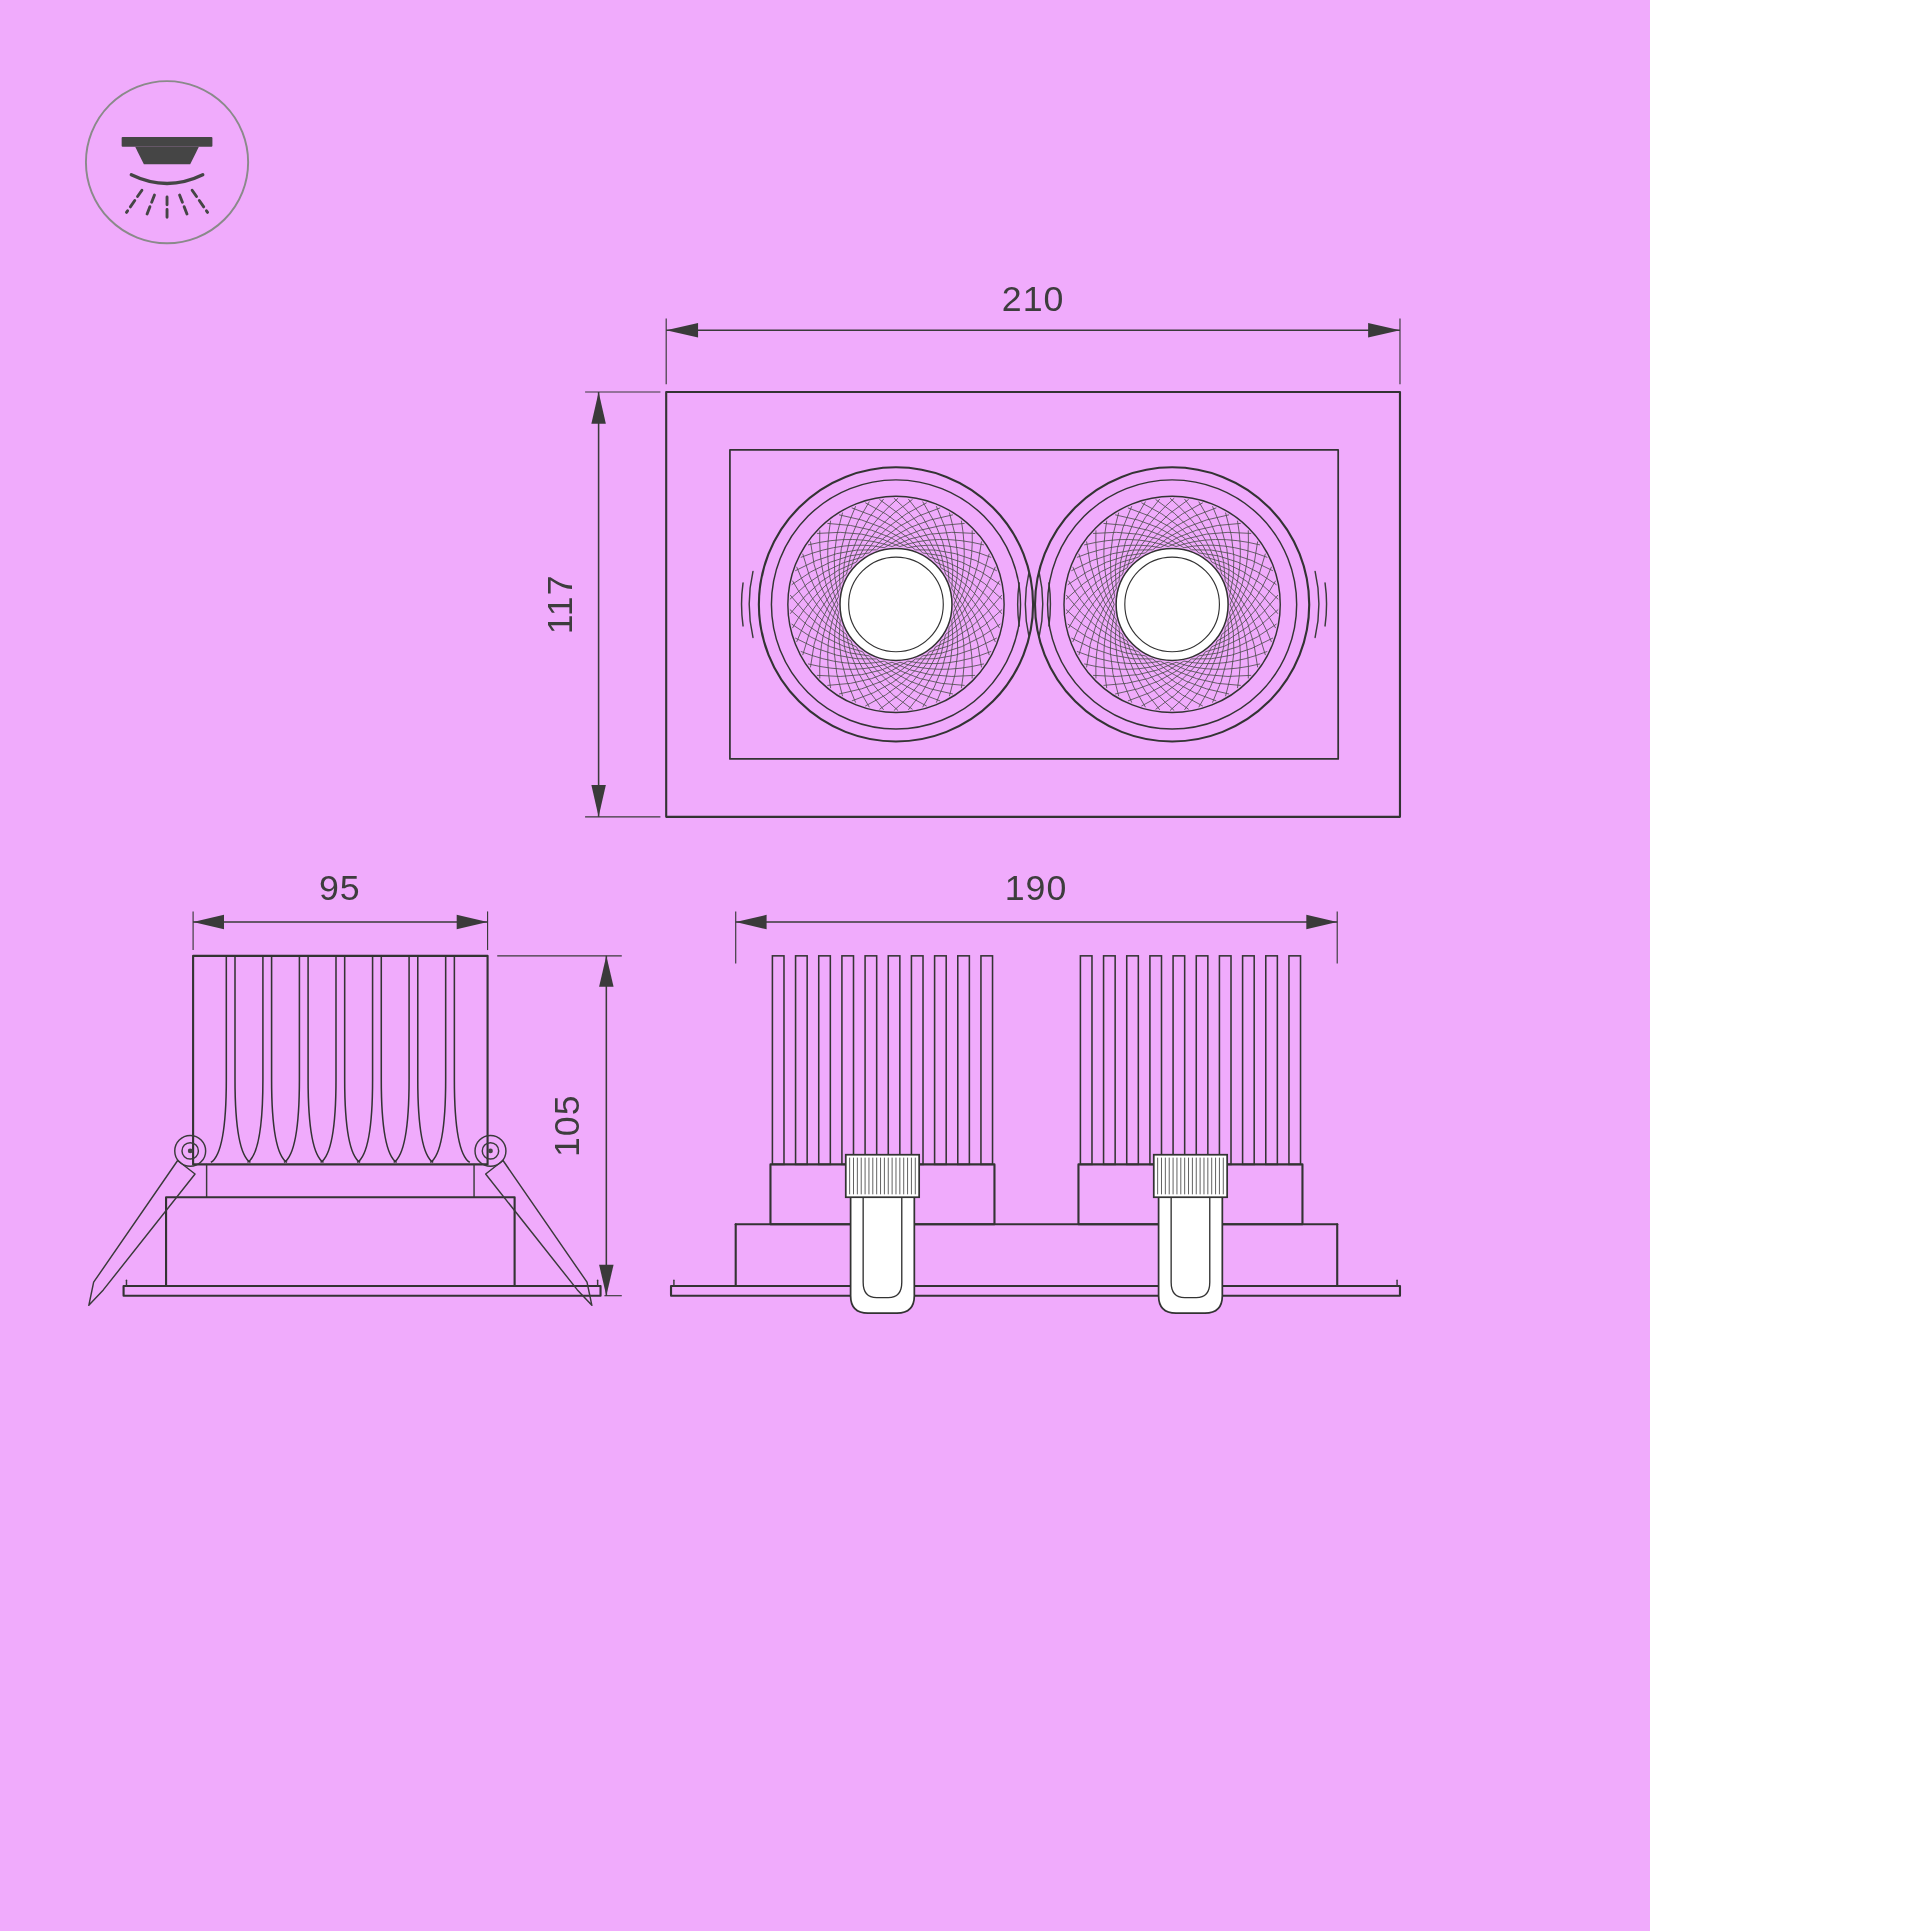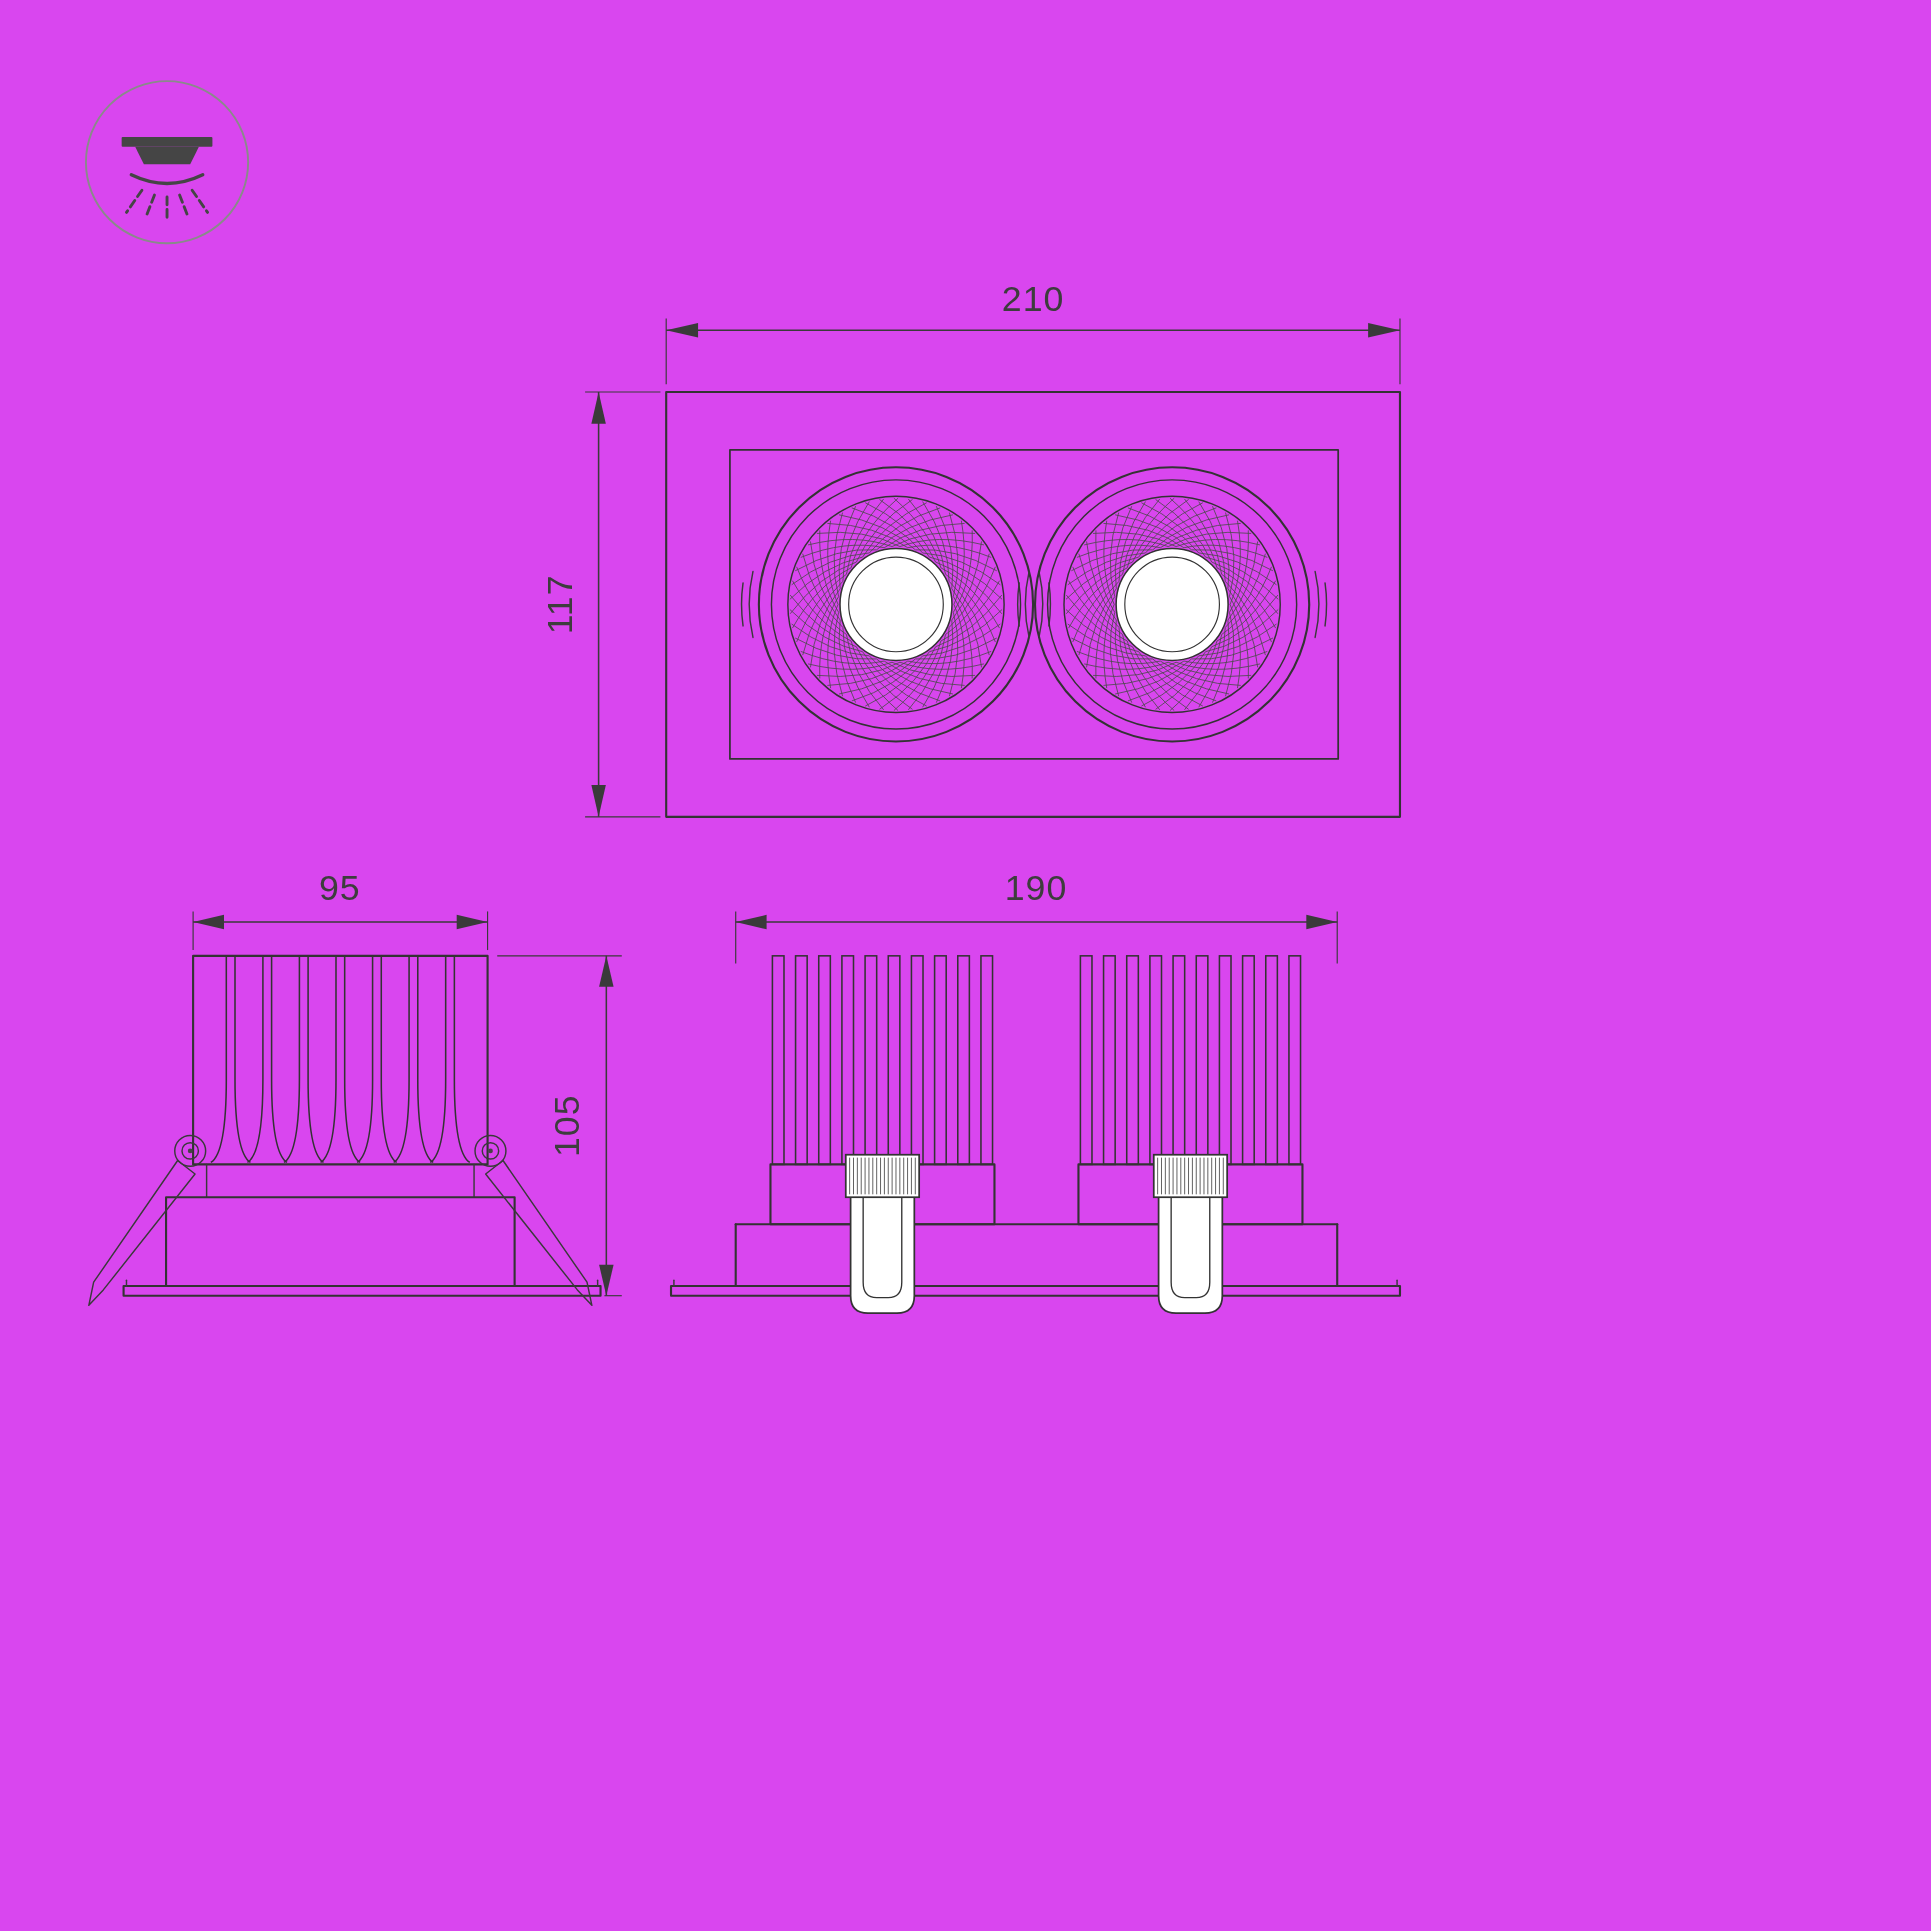--- a/index.html
+++ b/index.html
@@ -1,16 +1,16 @@
 <!DOCTYPE html>
 <html><head>
 <meta charset="utf-8">
 <style>
   html,body{margin:0;padding:0;background:#ffffff;}
-  #canvas{width:1931px;height:1931px;background:#d946ef;position:relative;overflow:hidden;}
+  #canvas{width:1650px;height:1931px;background:#f0abfc;position:relative;overflow:hidden;}
   svg{display:block;}
   svg text{font-family:"Liberation Sans",sans-serif;font-size:37px;fill:#3d3d3d;letter-spacing:1px;}
   .ln{stroke:#333;fill:none;stroke-width:2.2;stroke-linecap:round;stroke-linejoin:round;}
   .ln2{stroke:#333;fill:none;stroke-width:1.8;stroke-linecap:round;stroke-linejoin:round;}
   .ln-thin{stroke:#3a3a3a;fill:none;stroke-width:1.5;stroke-linecap:round;stroke-linejoin:round;}
   .dim{stroke:#3a3a3a;fill:none;stroke-width:1.6;}
   .dim-ext{stroke:#3a3a3a;fill:none;stroke-width:1.2;}
   .arrow{fill:#3a3a3a;stroke:none;}
   .fill-dark{fill:#454545;stroke:none;}
 </style>

